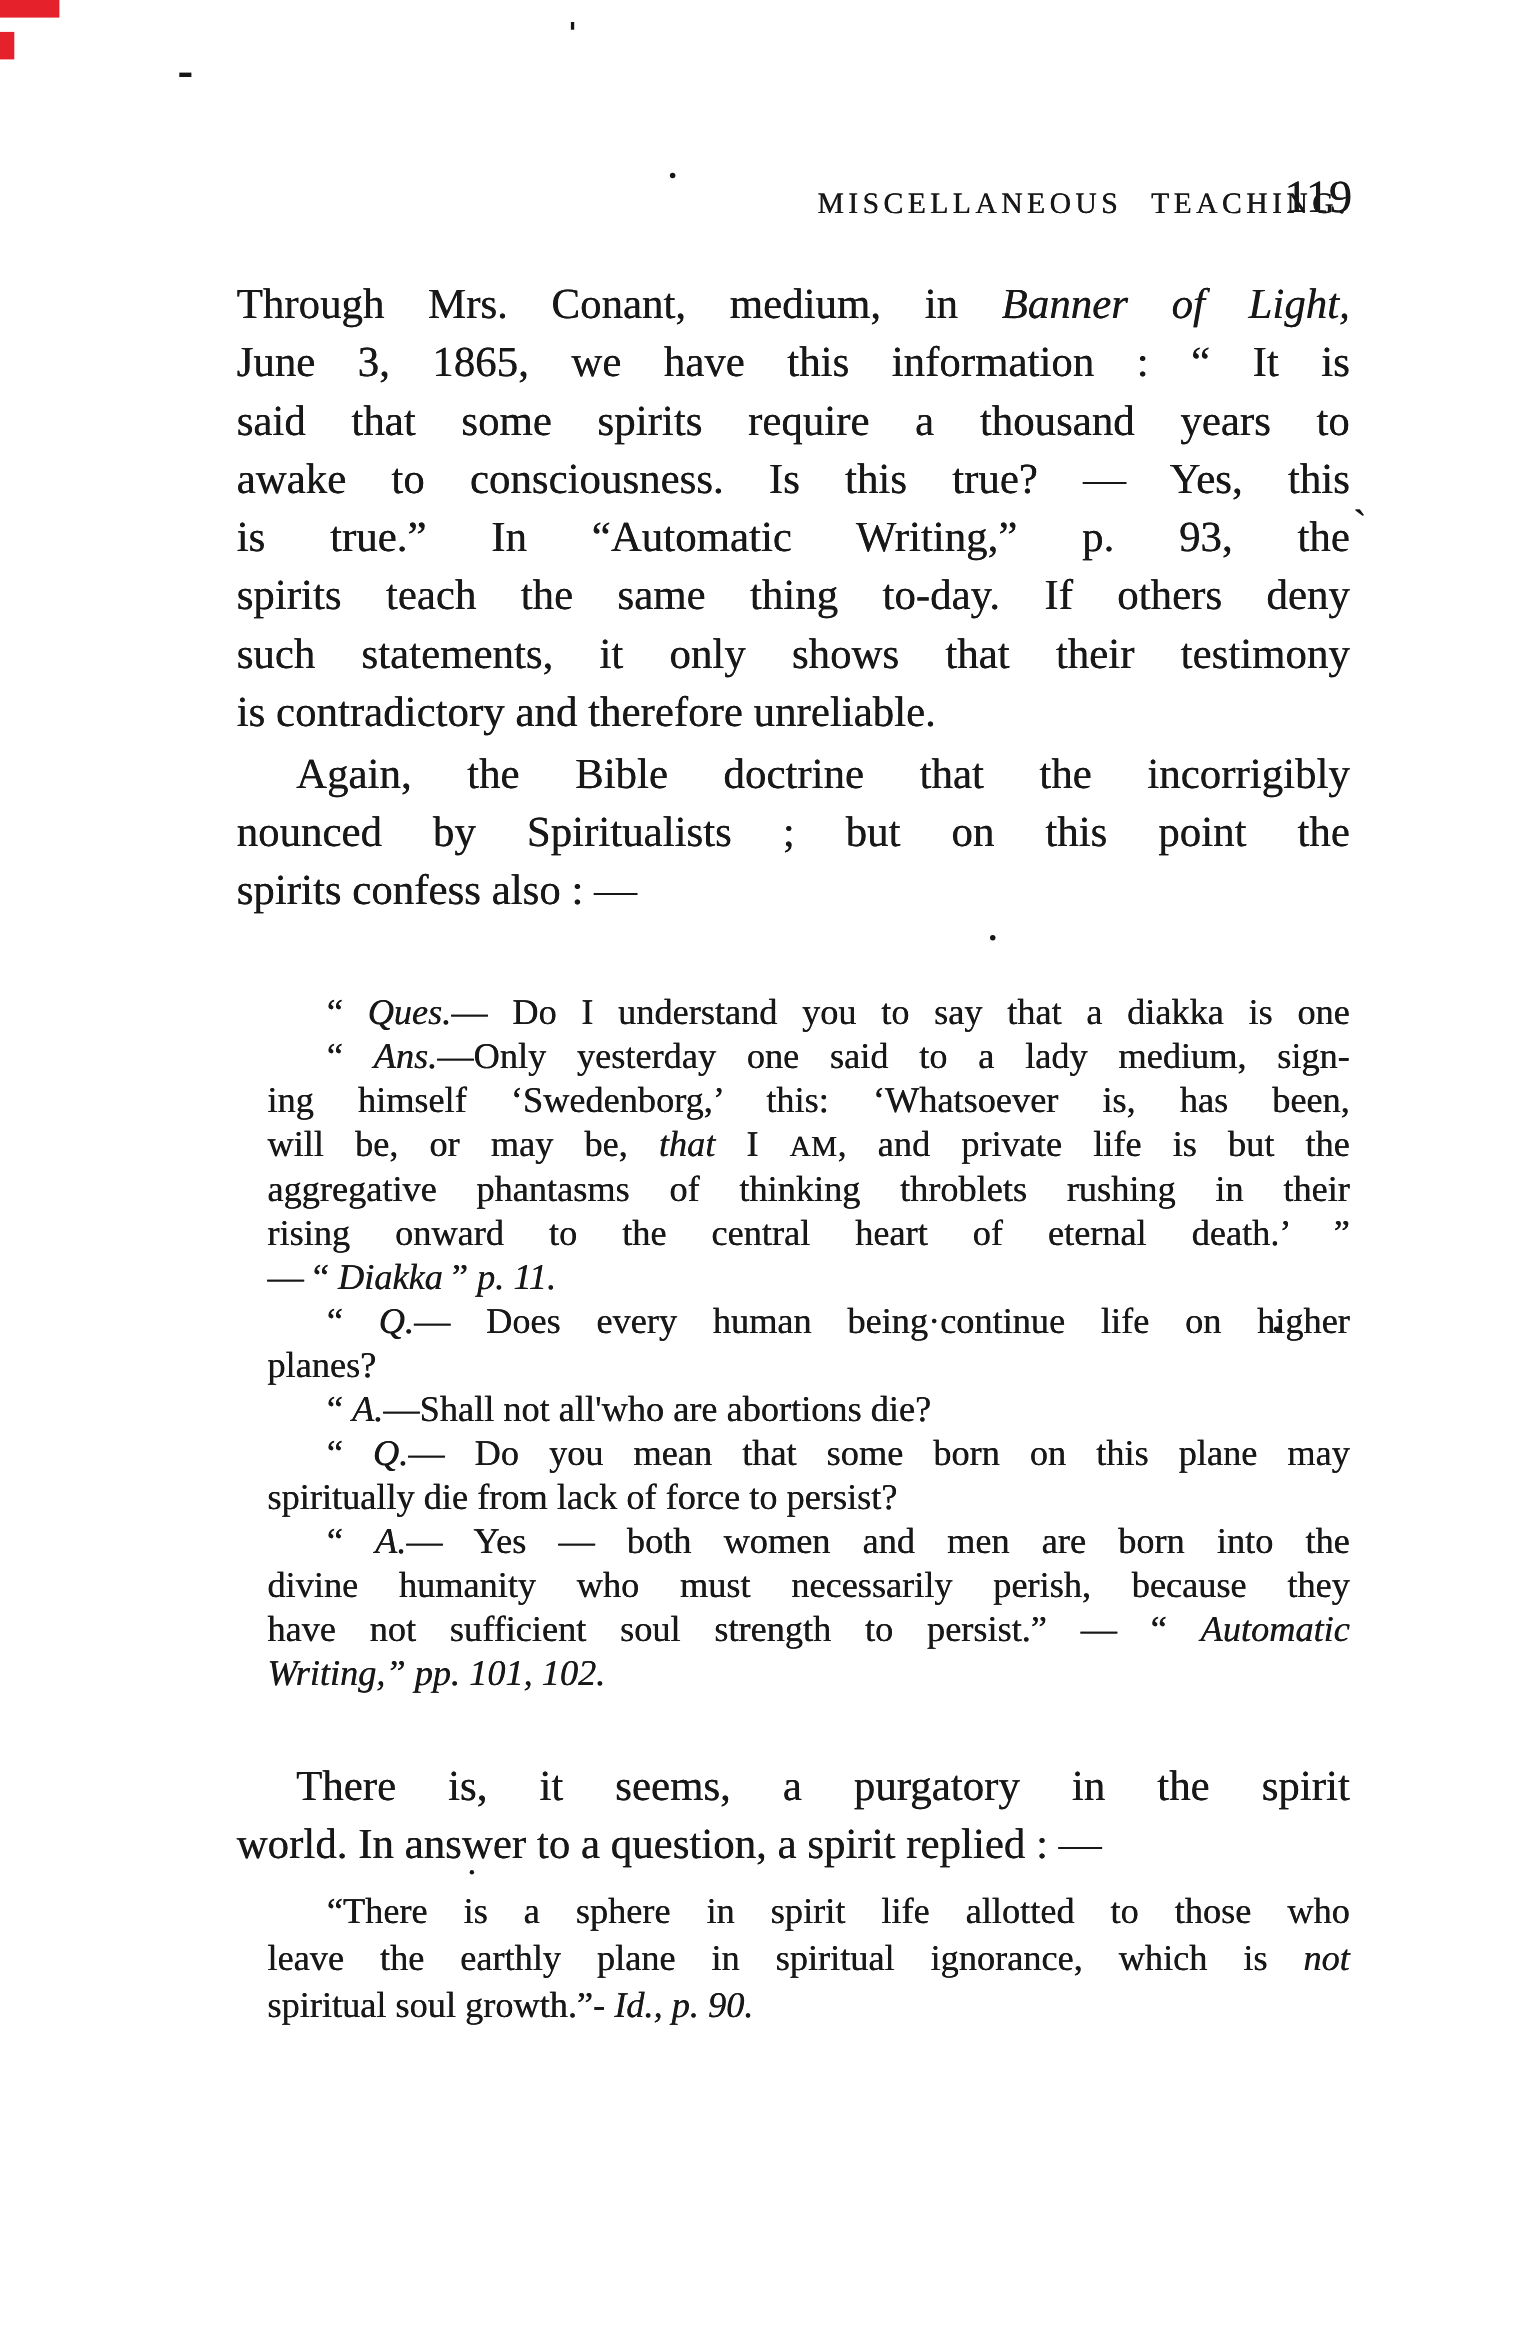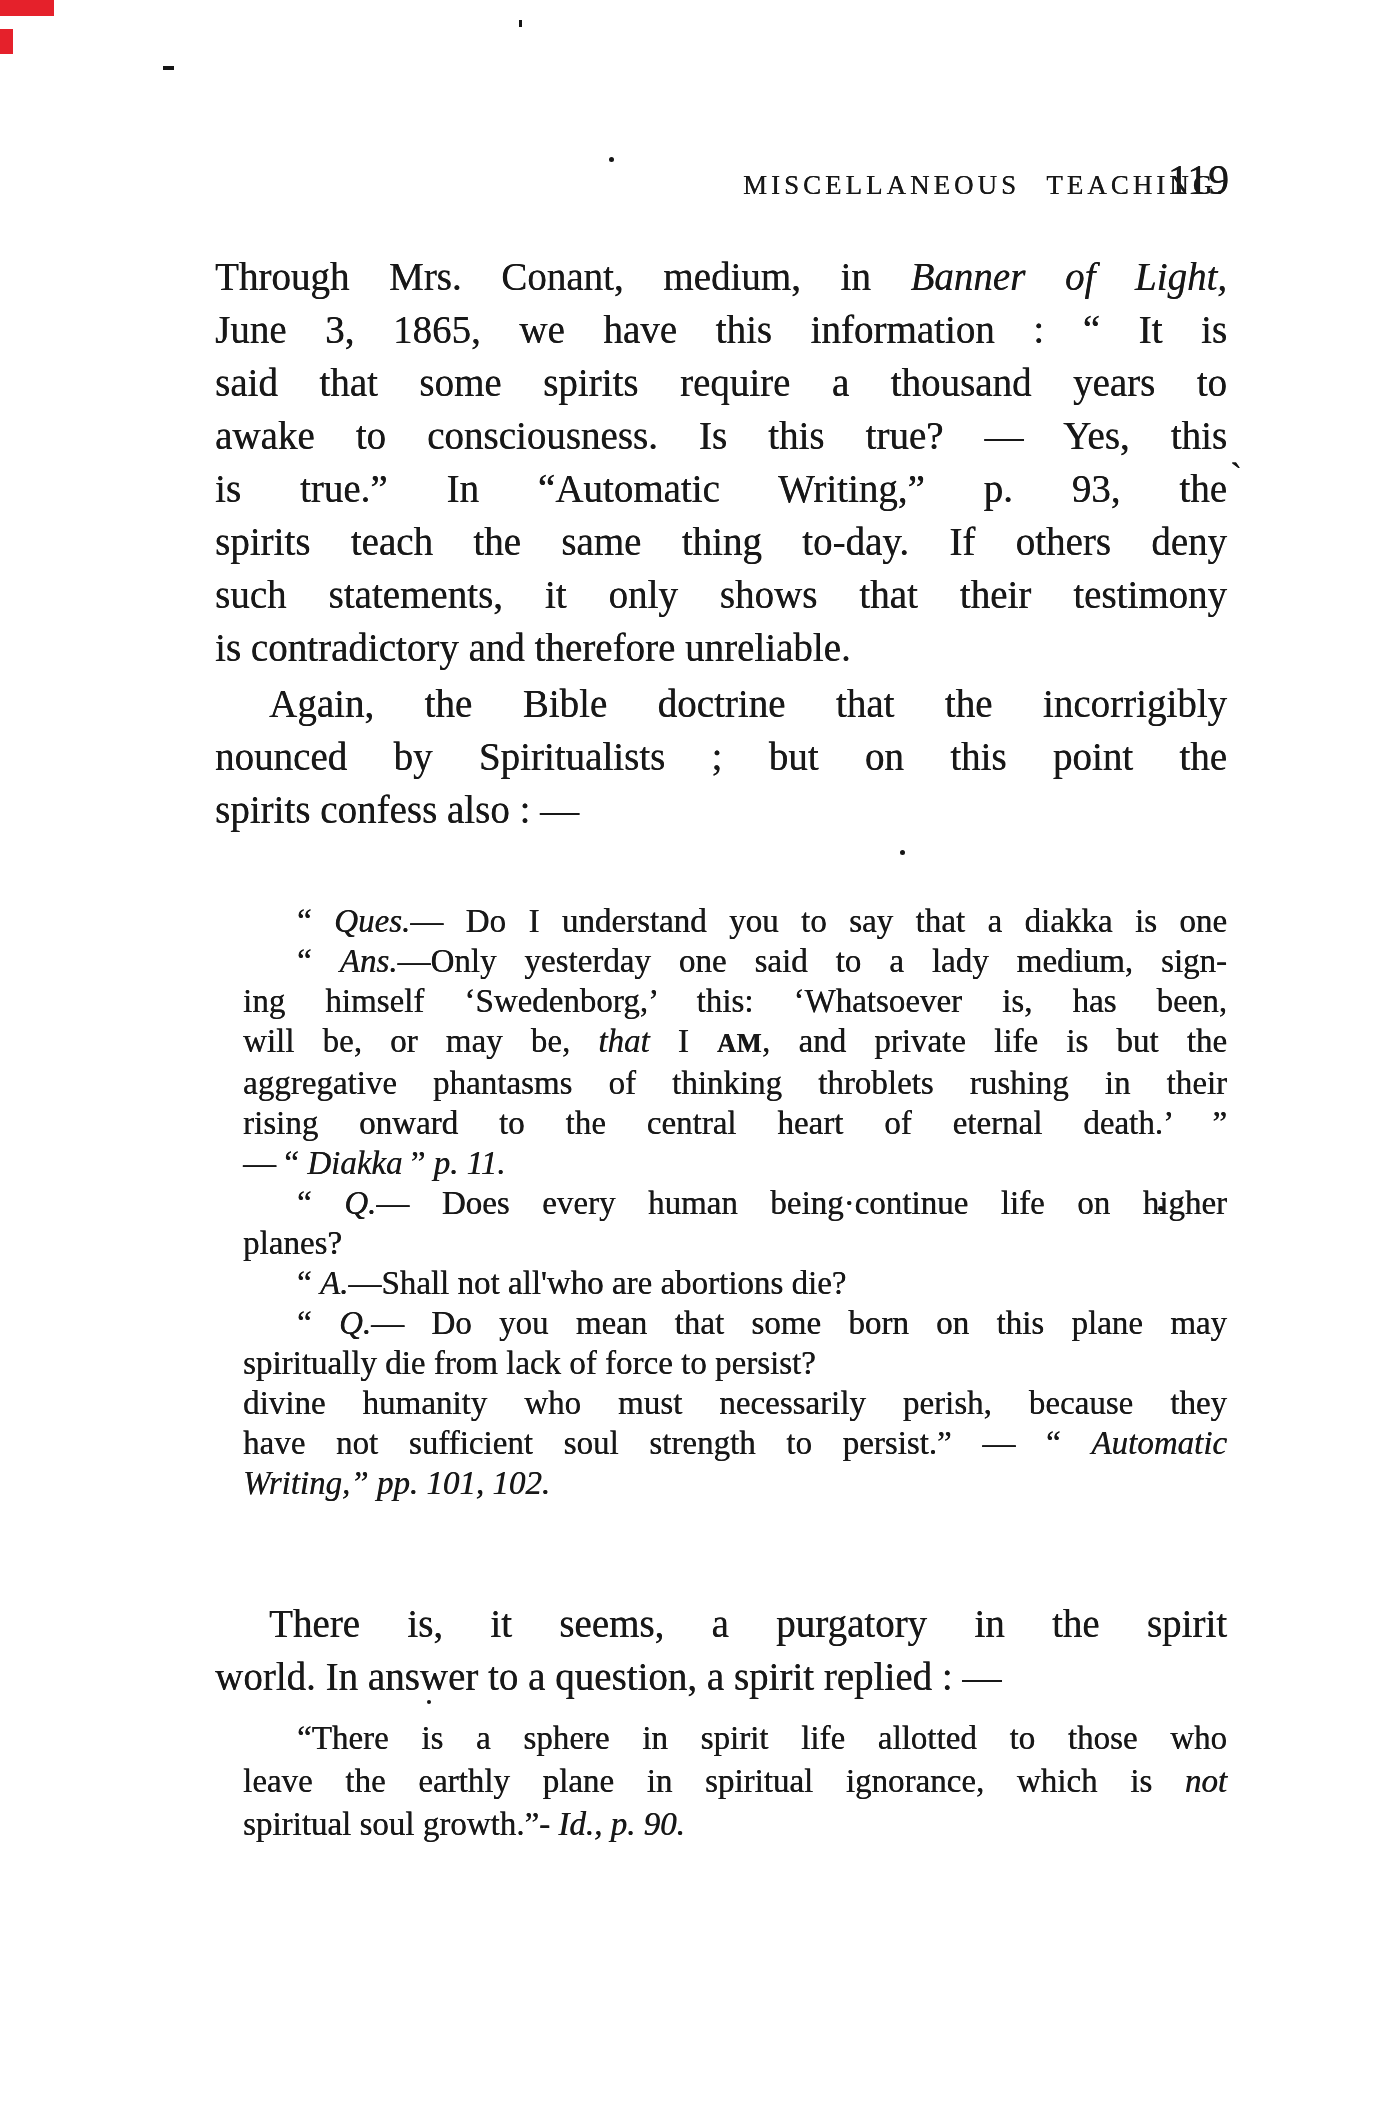--- a/index.html
+++ b/index.html
@@ -27,21 +27,21 @@
   #para3{top:1597px;}
   #quote2{top:1717px;}
   .para .line{font-size:39px;line-height:53px;}
   .quote .line{font-size:33px;margin-left:28px;}
   #quote1 .line{line-height:40px;}
   #quote2 .line{line-height:43px;}
   .line{text-align:justify;text-align-last:justify;}
   .line.last{text-align-last:left;}
   .line.indent{padding-left:54px;}
   .it{font-style:italic;}
-  .sc{font-size:0.8em;letter-spacing:0.5px;font-weight:bold;}
+  .sc{font-size:0.8em;letter-spacing:0.5px;}
   .artifact{position:absolute;}
 </style>
 </head>
 <body>
 
 <div class="page">
   <div>
       <div class="artifact" style="width: 54px; height: 16px; background: rgb(229, 33, 43); left: 0px; top: 0px;"></div>
       <div class="artifact" style="width: 13px; height: 25px; background: rgb(229, 33, 43); left: 0px; top: 29px;"></div>
       <div class="artifact" style="width: 11px; height: 4px; background: rgb(21, 21, 21); left: 163px; top: 66px;"></div>
@@ -81,20 +81,21 @@
         <div class="line"><span>ing himself ‘Swedenborg,’ this: ‘Whatsoever is, has been,</span></div>
         <div class="line"><span>will be, or may be, </span><span class="it">that</span><span> I </span><span class="sc">AM</span><span>, and private life is but the</span></div>
         <div class="line"><span>aggregative phantasms of thinking throblets rushing in their</span></div>
         <div class="line"><span>rising onward to the central heart of eternal death.’ ”</span></div>
         <div class="line last"><span>— “ </span><span class="it">Diakka</span><span> ” </span><span class="it">p. 11.</span></div>
         <div class="line indent"><span>“ </span><span class="it">Q.</span><span>— Does every human being·continue life on higher</span></div>
         <div class="line last"><span>planes?</span></div>
         <div class="line last indent"><span>“ </span><span class="it">A.</span><span>—Shall not all'who are abortions die?</span></div>
         <div class="line indent"><span>“ </span><span class="it">Q.</span><span>— Do you mean that some born on this plane may</span></div>
         <div class="line last"><span>spiritually die from lack of force to persist?</span></div>
+        <div class="line indent"><span>“ </span><span class="it">A.</span><span>— Yes — both women and men are born into the</span></div>
         <div class="line"><span>divine humanity who must necessarily perish, because they</span></div>
         <div class="line"><span>have not sufficient soul strength to persist.” — “ </span><span class="it">Automatic</span></div>
         <div class="line last"><span class="it">Writing,” pp. 101, 102.</span></div>
       </div>
     <div id="para3" class="block para">
         <div class="line indent"><span>There is, it seems, a purgatory in the spirit</span></div>
         <div class="line last"><span>world. In answer to a question, a spirit replied : —</span></div>
       </div>
     <div id="quote2" class="block quote">
         <div class="line indent"><span>“There is a sphere in spirit life allotted to those who</span></div>

